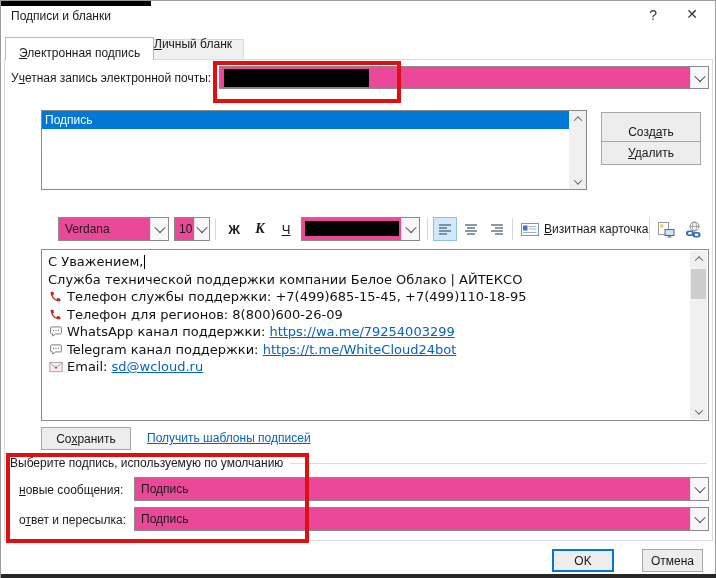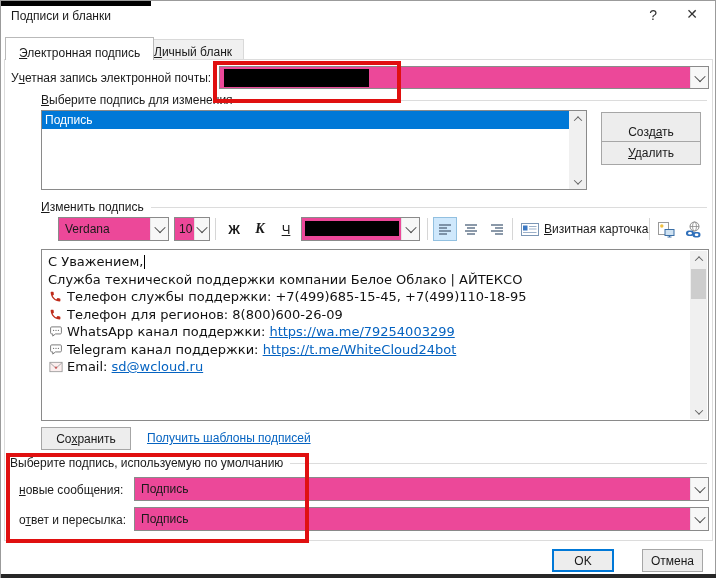--- a/index.html
+++ b/index.html
@@ -7,21 +7,21 @@
   .abs{position:absolute}
   #dialog{position:absolute;inset:0;border:1px solid #9b9b9b;box-sizing:border-box;background:#fff}
   #topbar-redaction{position:absolute;left:0;top:0;width:150px;height:5px;background:#000}
   #title{position:absolute;left:10px;top:8px}
   #help-btn{position:absolute;right:58px;top:6px;font-size:14px;color:#333;cursor:default}
   #close-btn{position:absolute;right:17px;top:5px;font-size:14px;color:#333;cursor:default}
   
   #pagebox{position:absolute;left:3px;top:58px;width:709px;height:482px;border:1px solid #dcdcdc;box-sizing:border-box}
   .tab{position:absolute;display:flex;align-items:flex-end;box-sizing:border-box;white-space:nowrap}
   #tab-esig{left:4px;top:36px;height:23px;padding:0 13px;background:#fff;border:1px solid #b9b9b9;border-bottom:none;z-index:2}
-  #tab-blank{left:141px;top:38px;height:20px;padding:0 11px;background:#f0f0f0;border:1px solid #d9d9d9;border-bottom:none}
+  #tab-blank{left:141px;top:38px;height:20px;padding:8px 11px;background:#f0f0f0;border:1px solid #d9d9d9;border-bottom:none}
   .accel{text-decoration:underline}
   
   .grp{position:absolute;display:flex;align-items:center;white-space:nowrap}
   .grp .rule{flex:1;border-top:1px solid #dcdcdc;margin-left:7px}
   
   .combo{position:absolute;background:#ec4899;border:1px solid #8a8a8a;box-sizing:border-box;display:flex;align-items:stretch}
   .combo .val{flex:1;display:flex;align-items:center;padding-left:6px;white-space:nowrap;overflow:hidden}
   .combo .drop{width:17px;display:flex;align-items:center;justify-content:center;background:#f7f7f7;border-left:1px solid #e4e4e4}
   .chv{display:inline-block;width:7px;height:7px;border-right:1.3px solid #4a4a4a;border-bottom:1.3px solid #4a4a4a}
   .chv.down{transform:rotate(45deg) translate(-1px,-1px)}
@@ -85,24 +85,20 @@
   <span class="abs" style="left:10px;top:70px;white-space:nowrap"><span>У</span><span class="accel">ч</span><span>етная запись электронной почты:</span></span>
   <div class="combo" style="left:218px;top:65px;width:490px;height:23px">
     <span class="val"></span>
     <span class="drop">
         <span class="chv down"></span>
       </span>
   </div>
   <div class="redaction" style="left:223px;top:68px;width:145px;height:18px"></div>
   <div class="redbox" style="left:212px;top:60px;width:180px;height:34px"></div>
 
-  <div class="grp" style="left:40px;top:92px;right:8px">
-    <span><span></span><span class="accel">В</span><span>ыберите подпись для изменения</span></span>
-    <span class="rule"></span>
-  </div>
 
   <div id="listbox">
     <div id="list-sel">
         <span>Подпись</span>
       </div>
     <div class="sbar" style="right:0;top:0;bottom:0;width:17px">
       <div class="sarr" style="top:0">
           <span class="chv up"></span>
         </div>
       <div class="sarr" style="bottom:0">
@@ -111,24 +107,20 @@
     </div>
   </div>
 
   <div class="wbtn" style="left:600px;top:111px;width:100px;height:40px">
     <span><span>Созд</span><span class="accel">а</span><span>ть</span></span>
   </div>
   <div class="wbtn" style="left:600px;top:140px;width:100px;height:24px">
     <span><span></span><span class="accel">У</span><span>далить</span></span>
   </div>
 
-  <div class="grp" style="left:40px;top:199px;right:8px">
-    <span><span></span><span class="accel">И</span><span>зменить подпись</span></span>
-    <span class="rule"></span>
-  </div>
 
   <div class="combo" style="left:57px;top:216px;width:111px;height:24px">
     <span class="val">Verdana</span>
     <span class="drop">
         <span class="chv down"></span>
       </span>
   </div>
   <div class="combo" style="left:173px;top:216px;width:36px;height:24px">
     <span class="val" style="padding-left:4px">10</span>
     <span class="drop" style="width:14px">

